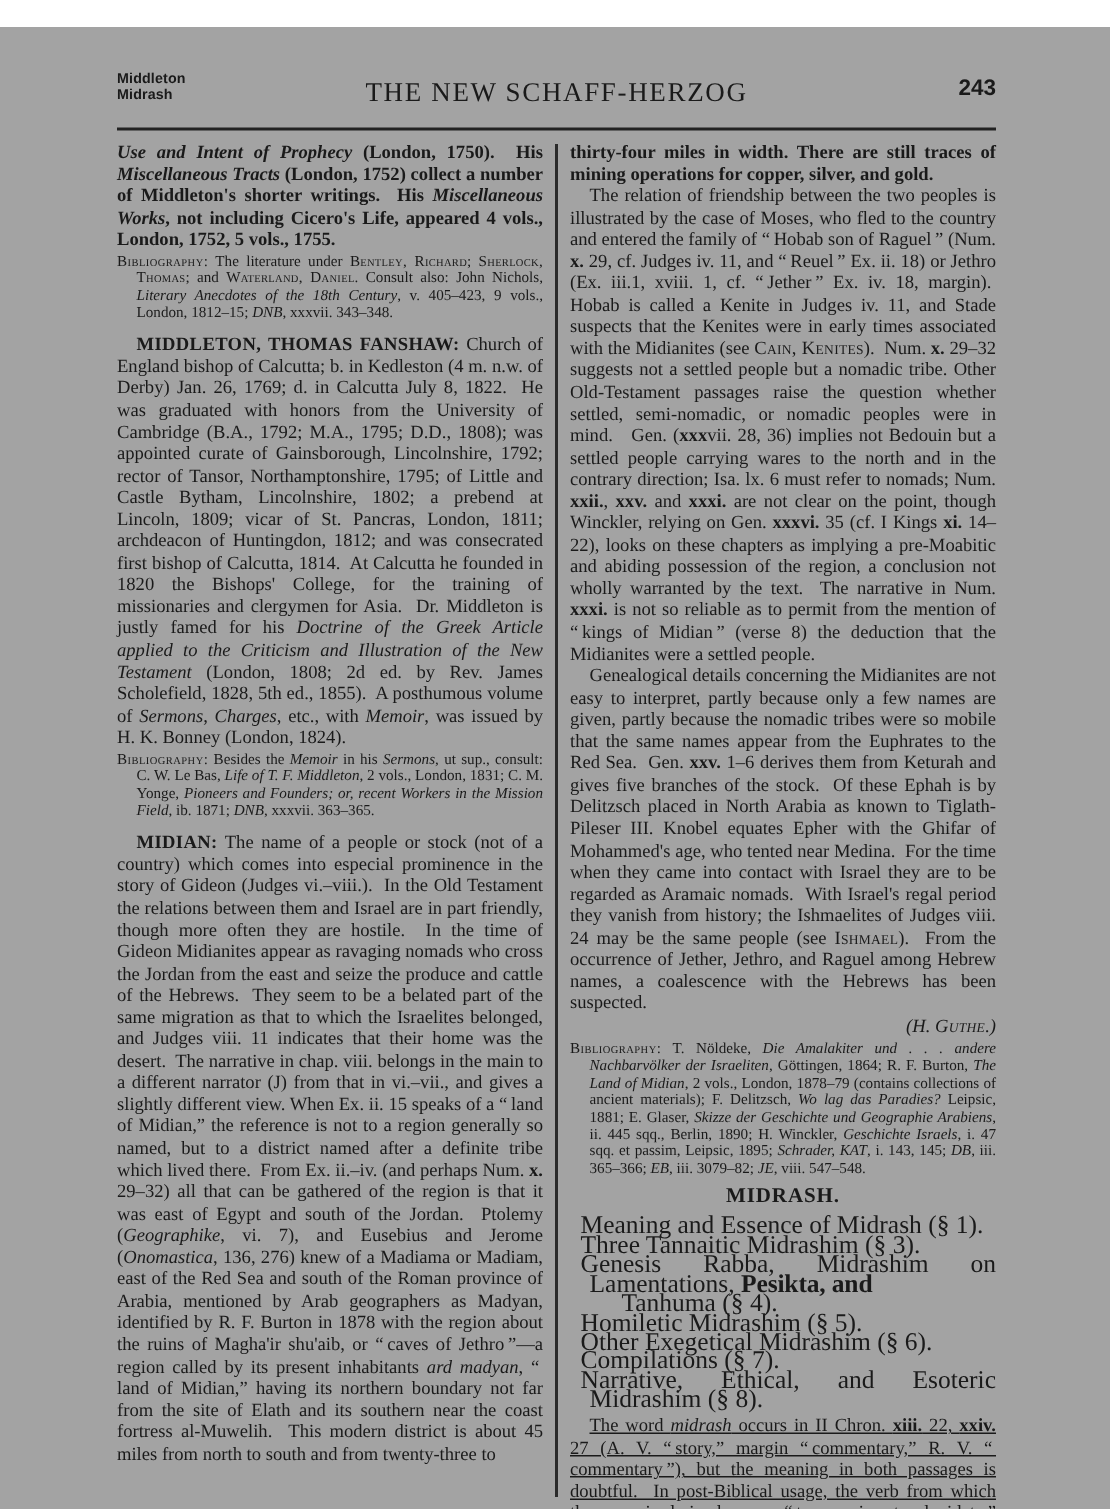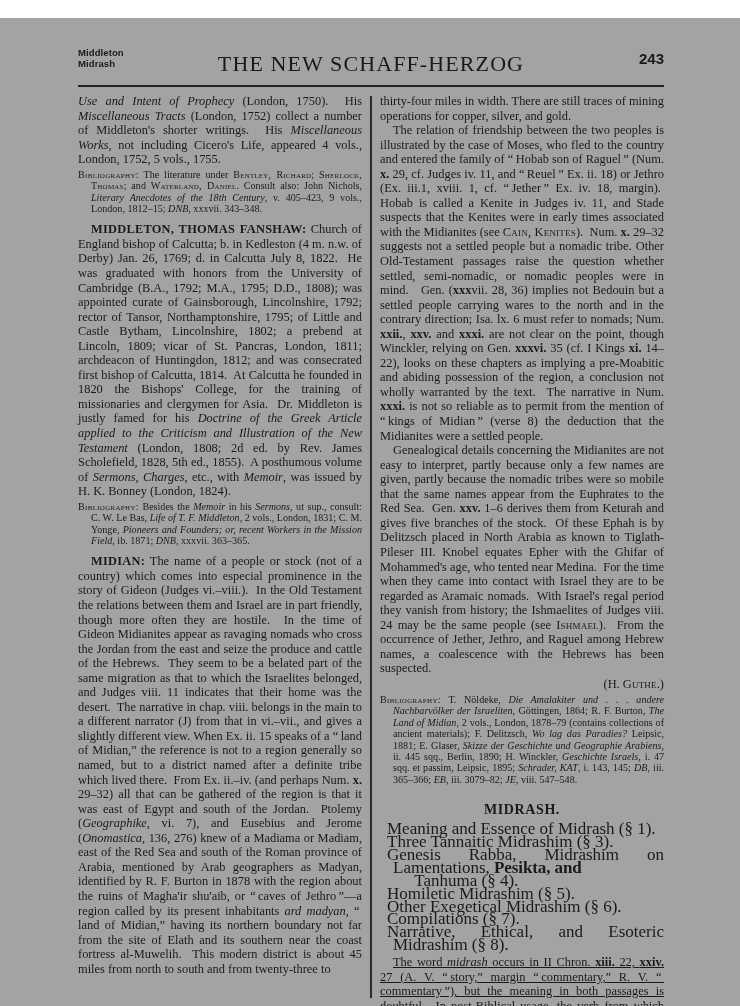--- a/index.html
+++ b/index.html
@@ -40,21 +40,21 @@
     font-size: 9.5px;
     line-height: 10.5px;
     letter-spacing: .1px;
   }
   .runhead-title {
     position: absolute;
     left: 0;
     top: 3px;
     width: 586px;
     text-align: center;
-    font-size: 22px;
+    font-size: 18px;
     letter-spacing: 1.1px;
     font-variant: normal;
   }
   .runhead-folio {
     position: absolute;
     right: 0;
     top: 2px;
     font-family: "Liberation Sans", "DejaVu Sans", sans-serif;
     font-weight: bold;
     font-size: 15px;
@@ -96,21 +96,21 @@
   
   p {
     margin: 0;
     font-size: 12.4px;
     line-height: 14.55px;
     text-align: justify;
     text-justify: inter-word;
     hyphens: manual;
   }
   p.ind { text-indent: 13px; }
-  p.noind { text-indent: 0; }
+  p.noind { text-indent: 0; font-weight: bold; }
 
   .hdr {
     font-weight: bold;
     letter-spacing: .25px;
   }
   i, .it { font-style: italic; }
 
   .sc {
     font-variant: small-caps;
     font-size: 12.4px;
@@ -131,30 +131,31 @@
   .bib-label {
     font-variant: small-caps;
     letter-spacing: .3px;
   }
 
   .sig {
     font-size: 12.4px;
     line-height: 15px;
     text-align: right;
     margin: 1px 0 2px 0;
+    font-style: italic;
   }
   .sig .sc { font-variant: small-caps; }
 
   
   .sec-title {
     text-align: center;
     font-weight: bold;
     font-size: 14px;
     letter-spacing: .6px;
-    margin: 17px 0 5px 0;
+    margin: 5px 0 5px 0;
   }
   ul.toc {
     list-style: none;
     margin: 0 0 0 0;
     padding: 0;
   }
   ul.toc li {
     font-size: 17px;
     line-height: 12.9px;
     padding-left: 13px;

